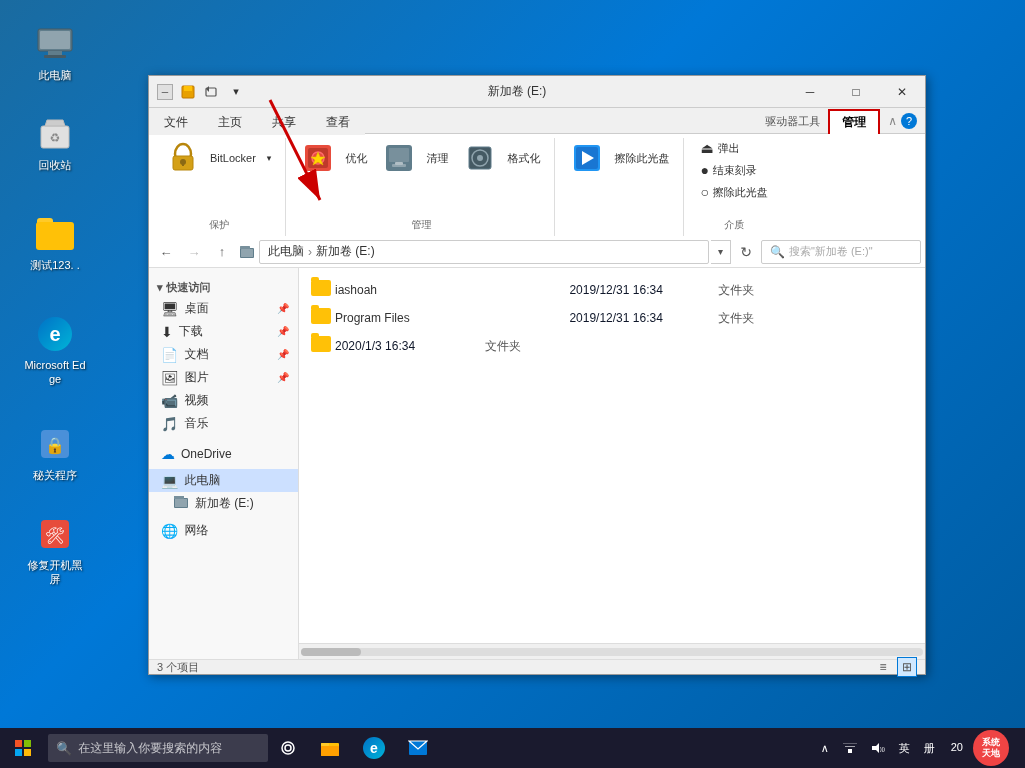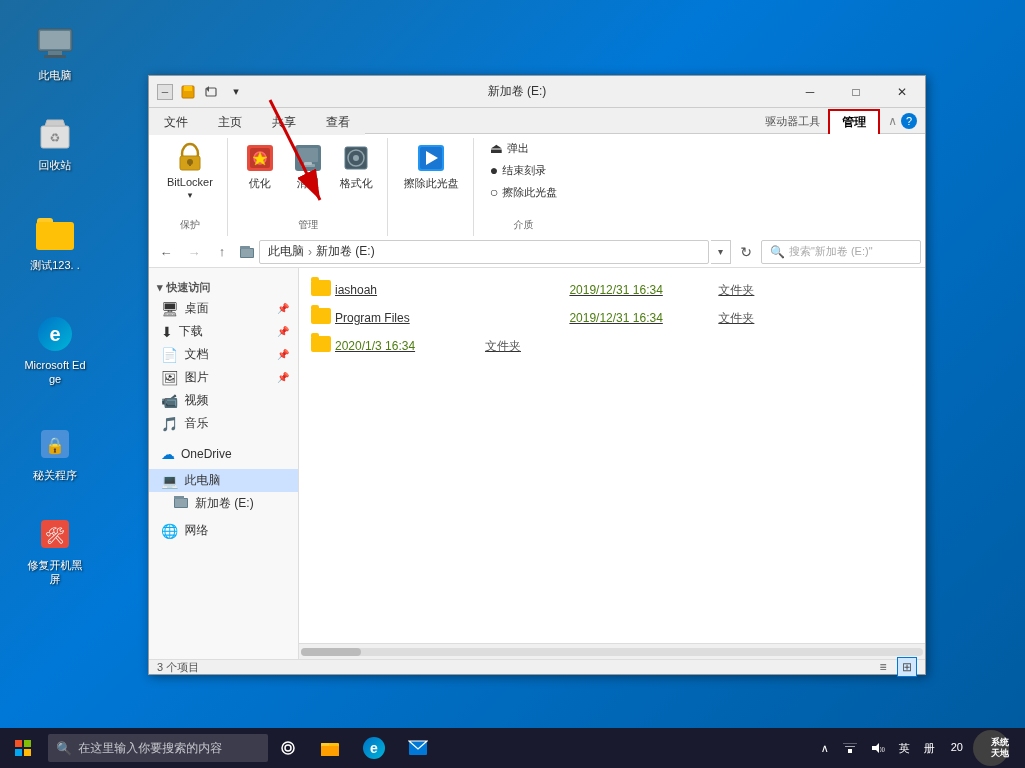--- a/index.html
+++ b/index.html
@@ -257,30 +257,30 @@
     }
     .ribbon-group-content {
       display: flex;
       align-items: flex-start;
       padding-bottom: 16px;
       gap: 4px;
       flex: 1;
     }
     .ribbon-big-btn {
       display: flex;
-      flex-direction: column;
+      flex-direction: row;
       align-items: center;
       padding: 4px 6px;
       cursor: pointer;
       border-radius: 3px;
       min-width: 44px;
       font-size: 11px;
       color: #333;
       text-align: left;
-      gap: 2px;
+      gap: 11px;
     }
     .ribbon-big-btn .btn-icon {
       width: 32px;
       height: 32px;
       display: flex;
       align-items: center;
       justify-content: center;
       font-size: 24px;
     }
     .ribbon-small-btns {
@@ -443,21 +443,20 @@
     .col-size { width: 80px; }
     .sort-arrow { font-size: 10px; color: #888; margin-left: 2px; }
     .file-item {
       display: flex;
       align-items: center;
       padding: 4px 0 4px 4px;
       cursor: pointer;
       border-radius: 2px;
       font-size: 12px;
       color: #333;
-      text-decoration: underline;
     }
     .file-icon {
       width: 20px;
       height: 20px;
       margin-right: 4px;
       flex-shrink: 0;
     }
     .folder-icon {
       width: 20px;
       height: 16px;
@@ -469,21 +468,21 @@
       content: '';
       position: absolute;
       top: -3px;
       left: 0;
       width: 8px;
       height: 4px;
       background: #ffc107;
       border-radius: 2px 2px 0 0;
     }
     .file-name { width: 236px; }
-    .file-date { width: 150px; color: #4d7c0f; }
+    .file-date { width: 150px; color: #0f172a; }
     .file-type { width: 120px; color: #555; }
     .file-size { width: 80px; color: #555; }
 
     
     .status-bar {
       height: 15px;
       background: #f0f0f0;
       border-top: 1px solid #ddd;
       display: flex;
       align-items: center;
@@ -1013,20 +1012,20 @@
       </div>
       <div class="taskbar-sys-item">
         <span>英</span>
       </div>
       <div class="taskbar-sys-item">
         <span>册</span>
       </div>
       <div class="taskbar-time">
         <span>20</span>
       </div>
-      <div style="width:36px;height:36px;border-radius:50%;background:#404040;display:flex;align-items:flex-end;justify-content:center;font-size:9px;color:white;font-weight:bold;cursor:pointer;margin-right:4px;flex-direction:column;text-align:center;line-height:1.2;">
+      <div style="width:36px;height:36px;border-radius:50%;background:#ef4444;display:flex;align-items:center;justify-content:center;font-size:9px;color:white;font-weight:bold;cursor:pointer;margin-right:4px;flex-direction:column;text-align:center;line-height:1.2;">
         <span>系统<br>天地</span>
       </div>
       <div class="taskbar-corner"></div>
     </div>
   </div>
 
 </div>
 
 </body></html>

